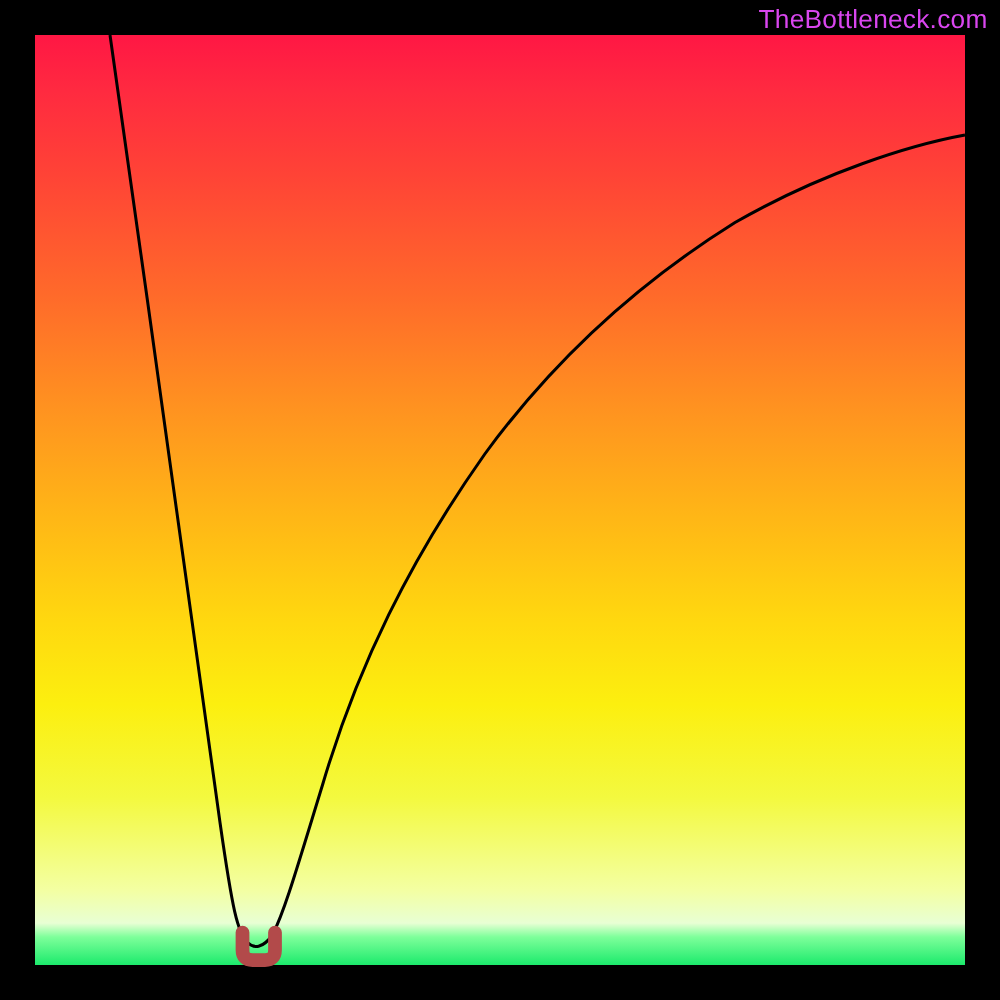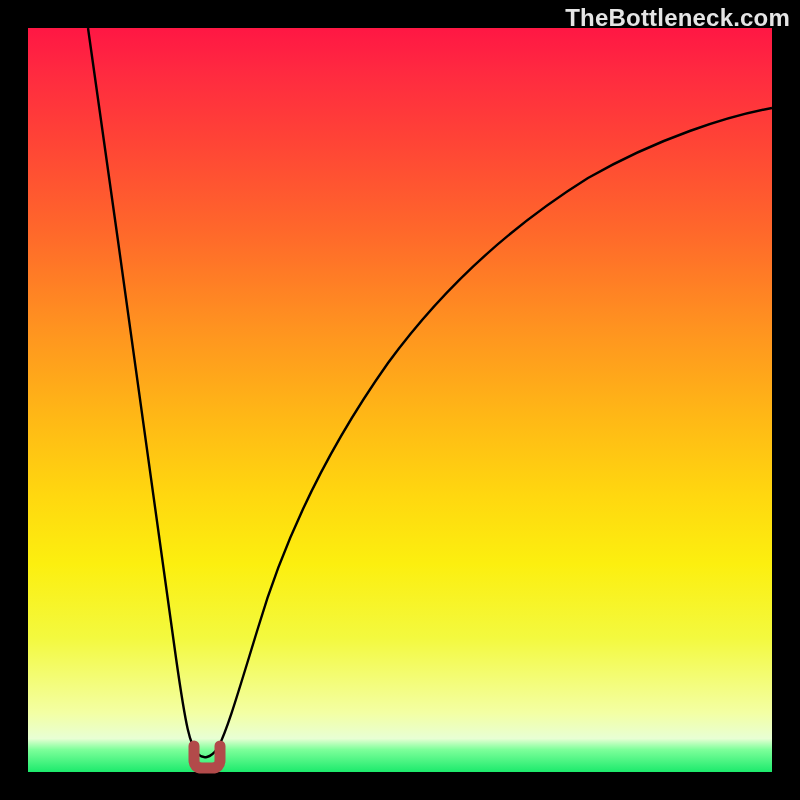--- a/index.html
+++ b/index.html
@@ -31,23 +31,23 @@
       #f3ffa3 92%,
       #e8ffd4 95.5%,
       #7dff9a 97%,
       #1cea6c 100%
     );
   }
   .watermark {
     position: absolute;
     top: 4px;
     right: 10px;
-    color: #e5e5e5;
-    font-size: 24px;
-    font-weight: 700;
+    color: #d946ef;
+    font-size: 21px;
+    font-weight: 400;
     letter-spacing: 0.2px;
     user-select: none;
   }
   svg.curve {
     position: absolute;
     left: 0;
     top: 0;
     width: 744px;
     height: 744px;
     overflow: visible;

